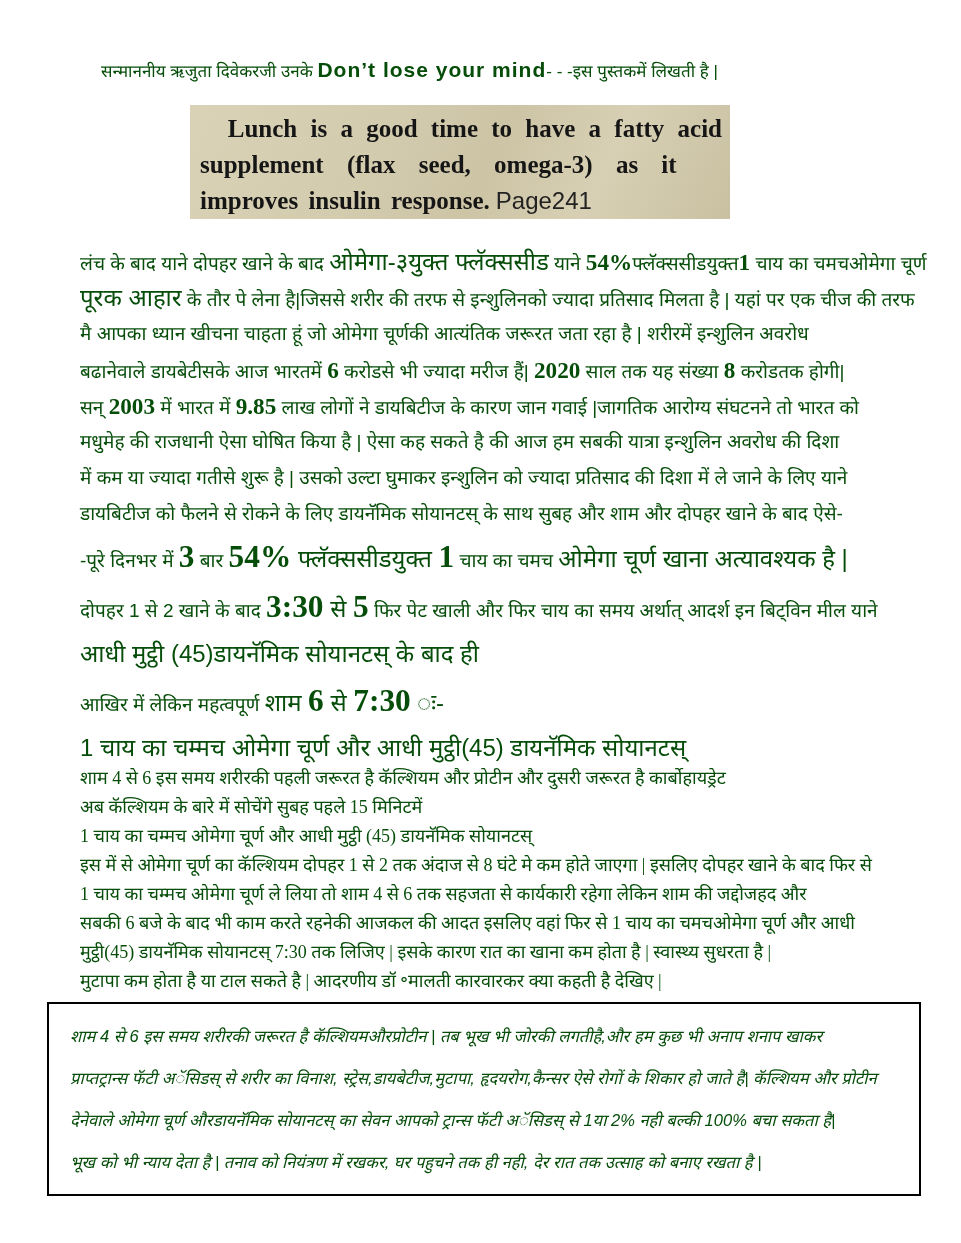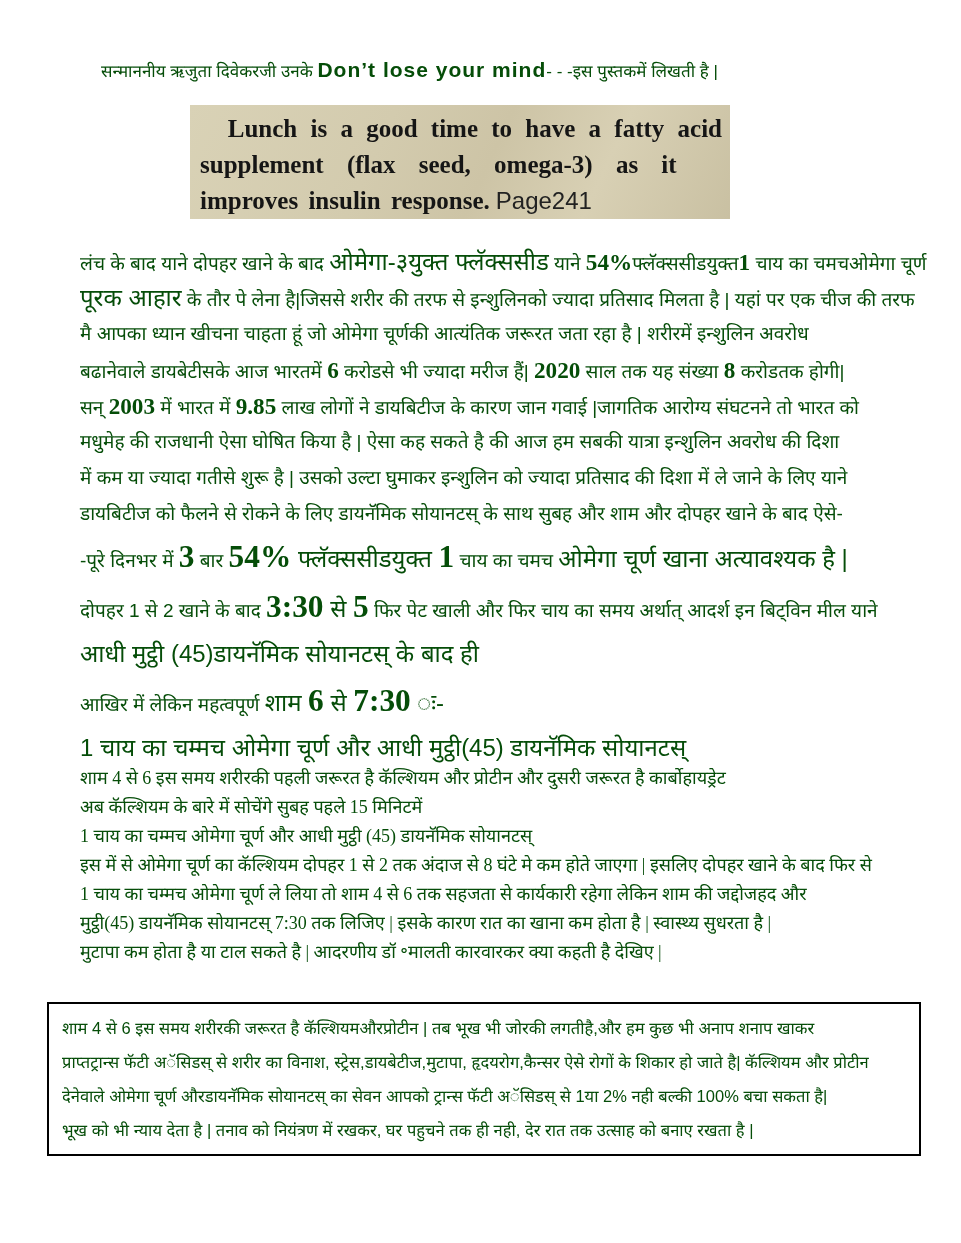--- a/index.html
+++ b/index.html
@@ -71,21 +71,21 @@
   .detail-line { margin:0; white-space:nowrap; height:29px; line-height:29px; }
 
   
   .note-box {
     position:absolute; top:1002px; left:47px; width:874px;
     border:2px solid #000000;
     padding:3px 5px;
     box-sizing:border-box;
     font-size:16.5px;
   }
-  .box-line { margin:8px; white-space:nowrap; height:26px; line-height:26px; overflow:hidden; }
+  .box-line { margin:16px; white-space:nowrap; height:26px; line-height:26px; overflow:hidden;font-style:italic; }
 </style>
 </head>
 <body>
 
 <div class="page">
 
   <p class="header-line"><span class="seg-n">सन्माननीय ऋजुता दिवेकरजी उनके </span><span class="seg-en">Don’t lose your mind</span><span class="seg-n">- - -इस पुस्तकमें  लिखती है |</span></p>
 
   <div class="book-scan">
     <div class="scan-line scan-line-1">Lunch is a good time to have a fatty acid</div>
@@ -108,20 +108,21 @@
     <p class="line ln-xl"><span class="seg-n">आखिर में लेकिन महत्वपूर्ण </span><span class="seg-b">शाम </span><span class="seg-B">6</span><span class="seg-b"> से </span><span class="seg-B">7:30</span><span class="seg-b"> ः-</span></p>
     <p class="line ln-lg"><span class="seg-b">1 चाय का चम्मच ओमेगा चूर्ण और आधी मुट्ठी(45) डायनॅमिक सोयानटस्</span></p>
   </div>
 
   <div class="details">
     <p class="detail-line">शाम 4 से 6 इस समय शरीरकी पहली जरूरत है कॅल्शियम और प्रोटीन और दुसरी जरूरत है कार्बोहायड्रेट</p>
     <p class="detail-line">अब कॅल्शियम के बारे में सोचेंगे सुबह पहले 15 मिनिटमें</p>
     <p class="detail-line">1 चाय का चम्मच ओमेगा चूर्ण और आधी मुट्ठी (45) डायनॅमिक सोयानटस्</p>
     <p class="detail-line">इस में से ओमेगा चूर्ण का कॅल्शियम दोपहर 1 से 2 तक अंदाज से 8 घंटे मे कम होते जाएगा | इसलिए दोपहर खाने के बाद फिर से</p>
     <p class="detail-line">1 चाय का चम्मच ओमेगा चूर्ण ले लिया तो शाम 4 से 6 तक सहजता से कार्यकारी रहेगा लेकिन शाम की जद्दोजहद और</p>
+    <p class="detail-line">सबकी 6 बजे के बाद भी काम करते रहनेकी आजकल की आदत इसलिए वहां फिर से 1 चाय का चमचओमेगा चूर्ण और आधी</p>
     <p class="detail-line">मुट्ठी(45) डायनॅमिक सोयानटस् 7:30 तक लिजिए | इसके कारण रात का खाना कम होता है | स्वास्थ्य सुधरता है |</p>
     <p class="detail-line">मुटापा कम होता है या टाल सकते है | आदरणीय डॉ ॰मालती कारवारकर क्या कहती है देखिए |</p>
   </div>
 
   <div class="note-box">
     <p class="box-line">शाम 4 से 6 इस समय शरीरकी जरूरत है कॅल्शियमऔरप्रोटीन | तब भूख भी जोरकी लगतीहै,और हम कुछ भी अनाप शनाप खाकर</p>
     <p class="box-line">प्राप्तट्रान्स फॅटी अॅसिडस् से शरीर का विनाश, स्ट्रेस,डायबेटीज,मुटापा, हृदयरोग,कैन्सर ऐसे रोगों के शिकार हो जाते है| कॅल्शियम और प्रोटीन</p>
     <p class="box-line">देनेवाले ओमेगा चूर्ण औरडायनॅमिक सोयानटस् का सेवन आपको ट्रान्स फॅटी अॅसिडस् से 1या 2%  नही बल्की 100%  बचा सकता है|</p>
     <p class="box-line">भूख को भी न्याय देता है | तनाव को नियंत्रण में रखकर, घर पहुचने तक ही नही, देर रात तक उत्साह को बनाए रखता है |</p>
   </div>

